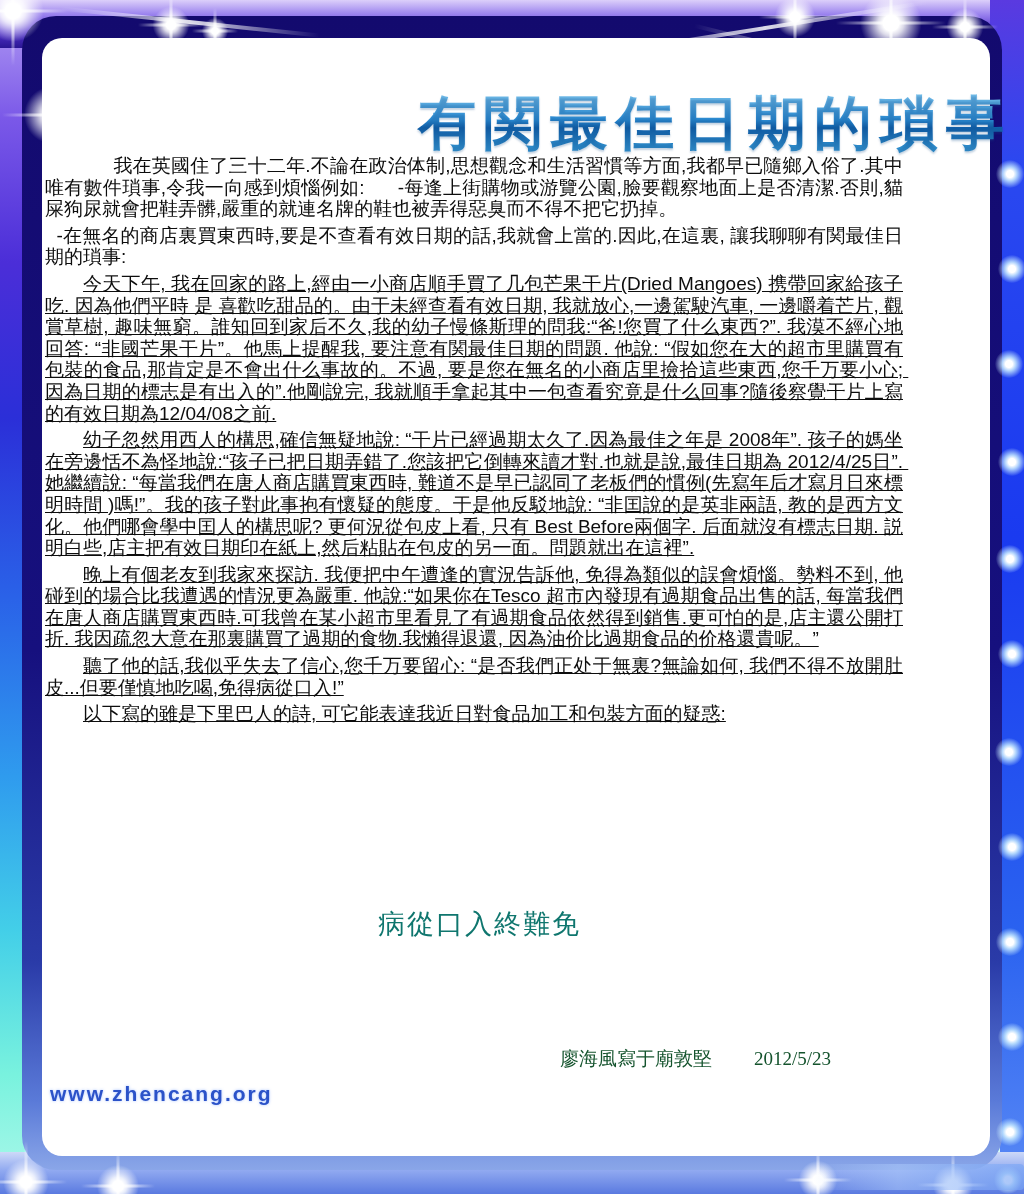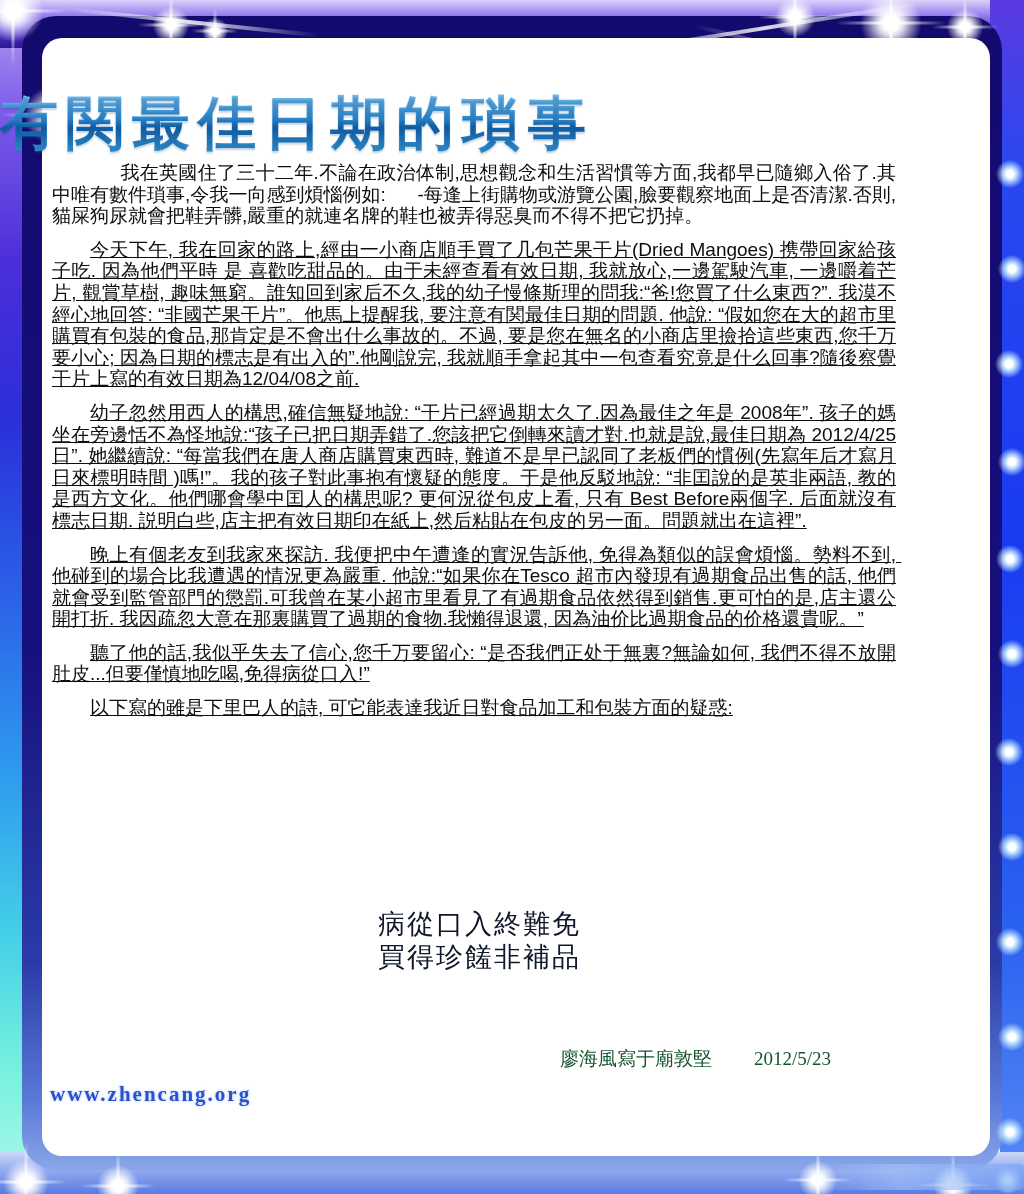--- a/index.html
+++ b/index.html
@@ -27,41 +27,41 @@
     background:radial-gradient(circle,#ffffff 0 16%,rgba(255,255,255,0.85) 26%,rgba(255,255,255,0) 62%);}
   .sparkle::before{content:"";position:absolute;left:50%;top:-28%;bottom:-28%;width:3px;transform:translateX(-50%);
     background:linear-gradient(180deg,rgba(255,255,255,0),rgba(255,255,255,0.95),rgba(255,255,255,0));}
   .sparkle::after{content:"";position:absolute;top:50%;left:-28%;right:-28%;height:3px;transform:translateY(-50%);
     background:linear-gradient(90deg,rgba(255,255,255,0),rgba(255,255,255,0.95),rgba(255,255,255,0));}
   .glowdot{position:absolute;width:28px;height:28px;border-radius:50%;pointer-events:none;
     background:radial-gradient(circle,#ffffff 0 18%,rgba(200,235,255,0.85) 35%,rgba(120,180,255,0) 72%);}
   .streak{position:absolute;height:4px;pointer-events:none;
     background:linear-gradient(90deg,rgba(255,255,255,0),rgba(255,255,255,0.85),rgba(255,255,255,0));}
   
-  .title{position:absolute;left:0;right:4px;top:46px;text-align:left;
+  .title{position:absolute;left:0;right:12px;top:46px;text-align:right;
     font-size:58px;font-weight:bold;letter-spacing:8px;
     color:#1e7fd0;
     background:linear-gradient(180deg,#8fd0f2 0%,#2a8ad2 45%,#0f5ea8 55%,#49b4ea 100%);
     -webkit-background-clip:text;background-clip:text;-webkit-text-fill-color:transparent;
     text-shadow:0 2px 2px rgba(20,80,140,0.25);}
   .doc-body{position:absolute;left:40px;top:150px;width:868px;
     color:#0d0d0d;font-size:19px;line-height:21.6px;text-align:justify;}
-  .doc-body p{margin:12px;white-space:pre-wrap;}
+  .doc-body p{margin:5px;white-space:pre-wrap;}
   .ind-lg{text-indent:3.6em;}
   .ind-md{text-indent:2em;text-decoration:underline;}
   .ind-sm{text-indent:0.6em;}
-  .poem{position:absolute;left:378px;top:908px;color:#0f172a;
+  .poem{position:absolute;left:378px;top:908px;color:#0f766e;
     font-size:27px;line-height:33px;letter-spacing:2px;font-weight:500;}
   .poem div{white-space:pre;}
   .signature{position:absolute;left:8px;width:100%;top:1046px;color:#14532d;
     font-family:"Liberation Serif","DejaVu Serif",serif;font-size:19px;}
   .signature .sig-inner{margin-left:552px;}
   .signature .sig-date{margin-left:42px;}
   .site-url{position:absolute;left:50px;top:1082px;
-    font-family:Liberation Serif, serif;
+    font-family:Liberation Sans, sans-serif;
     font-size:21px;font-weight:bold;letter-spacing:2px;color:#2b52c8;
     text-shadow:0 0 3px rgba(90,140,255,0.55);}
   .watermark-band{position:absolute;right:0;bottom:4px;width:210px;height:26px;pointer-events:none;
     background:linear-gradient(90deg,rgba(255,255,255,0) 0%,rgba(170,200,250,0.55) 40%,rgba(120,165,245,0.65) 100%);
     border-radius:4px;}
 </style>
 </head>
 <body>
 
 <div id="canvas">
@@ -101,30 +101,30 @@
   <div class="glowdot" style="left:998px;top:833px;"></div>
   <div class="glowdot" style="left:996px;top:928px;"></div>
   <div class="glowdot" style="left:998px;top:1023px;"></div>
   <div class="glowdot" style="left:996px;top:1118px;"></div>
   <div class="glowdot" style="left:994px;top:1166px;"></div>
 
   <h1 class="title">有関最佳日期的瑣事</h1>
 
   <div class="doc-body">
     <p class="ind-lg">我在英國住了三十二年.不論在政治体制,思想觀念和生活習慣等方面,我都早已隨鄉入俗了.其中唯有數件瑣事,令我一向感到煩惱例如:      -每逢上街購物或游覽公園,臉要觀察地面上是否清潔.否則,貓屎狗尿就會把鞋弄髒,嚴重的就連名牌的鞋也被弄得惡臭而不得不把它扔掉。</p>
+    <p class="ind-sm">-在無名的商店裏買東西時,要是不查看有效日期的話,我就會上當的.因此,在這裏, 讓我聊聊有関最佳日期的瑣事:</p>
     <p class="ind-md">今天下午, 我在回家的路上,經由一小商店順手買了几包芒果干片(Dried Mangoes) 携帶回家給孩子吃. 因為他們平時 是 喜歡吃甜品的。由于未經查看有效日期, 我就放心,一邊駕駛汽車, 一邊嚼着芒片, 觀賞草樹, 趣味無窮。誰知回到家后不久,我的幼子慢條斯理的問我:“爸!您買了什么東西?”. 我漠不經心地回答: “非國芒果干片”。他馬上提醒我, 要注意有関最佳日期的問題. 他說: “假如您在大的超市里購買有包裝的食品,那肯定是不會出什么事故的。不過, 要是您在無名的小商店里撿拾這些東西,您千万要小心; 因為日期的標志是有出入的”.他剛說完, 我就順手拿起其中一包查看究竟是什么回事?隨後察覺干片上寫的有效日期為12/04/08之前.</p>
     <p class="ind-md">幼子忽然用西人的構思,確信無疑地說: “干片已經過期太久了.因為最佳之年是 2008年”. 孩子的媽坐在旁邊恬不為怪地說:“孩子已把日期弄錯了.您該把它倒轉來讀才對.也就是說,最佳日期為 2012/4/25日”. 她繼續說: “每當我們在唐人商店購買東西時, 難道不是早已認同了老板們的慣例(先寫年后才寫月日來標明時間 )嗎!”。我的孩子對此事抱有懷疑的態度。于是他反駁地說: “非囯說的是英非兩語, 教的是西方文化。他們哪會學中囯人的構思呢? 更何況從包皮上看, 只有 Best Before兩個字. 后面就沒有標志日期. 説明白些,店主把有效日期印在紙上,然后粘貼在包皮的另一面。問題就出在這裡”.</p>
-    <p class="ind-md">晚上有個老友到我家來探訪. 我便把中午遭逢的實況告訴他, 免得為類似的誤會煩惱。勢料不到, 他碰到的場合比我遭遇的情況更為嚴重. 他說:“如果你在Tesco 超市內發現有過期食品出售的話, 他們就會受到監管部門的懲罰.可我曾在某小超市里看見了有過期食品依然得到銷售.更可怕的是,店主還公開打折. 我因疏忽大意在那裏購買了過期的食物.我懶得退還, 因為油价比過期食品的价格還貴呢。”</p>
+    <p class="ind-md">晚上有個老友到我家來探訪. 我便把中午遭逢的實況告訴他, 免得為類似的誤會煩惱。勢料不到, 他碰到的場合比我遭遇的情況更為嚴重. 他說:“如果你在Tesco 超市內發現有過期食品出售的話, 每當我們在唐人商店購買東西時.可我曾在某小超市里看見了有過期食品依然得到銷售.更可怕的是,店主還公開打折. 我因疏忽大意在那裏購買了過期的食物.我懶得退還, 因為油价比過期食品的价格還貴呢。”</p>
     <p class="ind-md">聽了他的話,我似乎失去了信心,您千万要留心: “是否我們正处于無裏?無論如何, 我們不得不放開肚皮...但要僅慎地吃喝,免得病從口入!”</p>
     <p class="ind-md">以下寫的雖是下里巴人的詩, 可它能表達我近日對食品加工和包裝方面的疑惑:</p>
   </div>
 
   <div class="poem">
     <div>病從口入終難免</div>
-    <div>買得珍饈非補品</div>
   </div>
 
   <div class="signature">
     <span class="sig-inner">
       <span>廖海風寫于廟敦堅</span><span class="sig-date">2012/5/23</span>
     </span>
   </div>
 
   <div class="site-url">www.zhencang.org</div>
 

